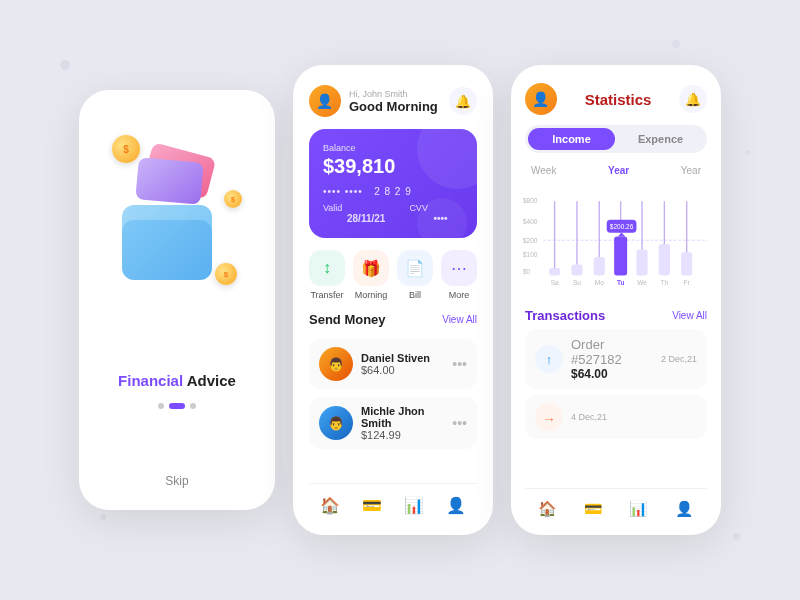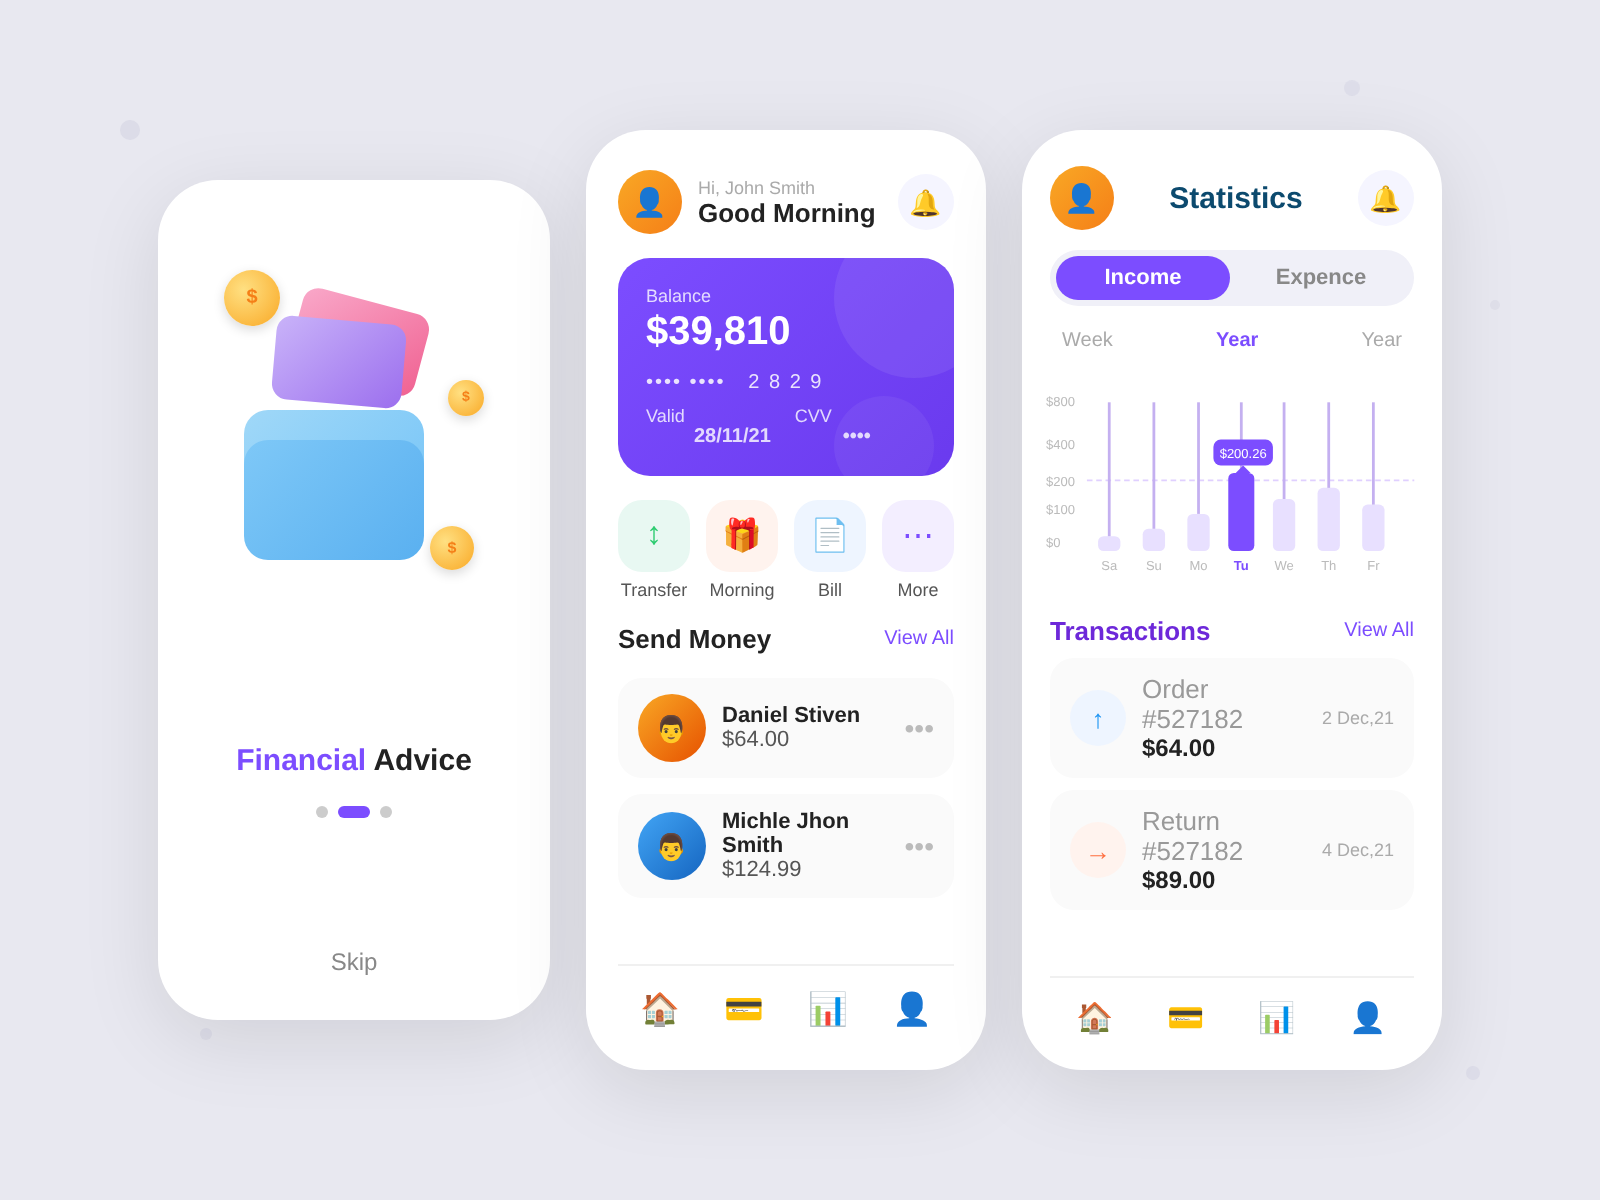--- a/index.html
+++ b/index.html
@@ -226,21 +226,21 @@
       content: '';
       position: absolute;
       right: 10px; bottom: -10px;
       width: 50px; height: 50px;
       border-radius: 50%;
       background: rgba(255,255,255,0.06);
     }
     .balance-label { font-size: 9px; opacity: 0.8; }
     .balance-amount { font-size: 20px; font-weight: 700; margin: 2px 0 8px; }
     .card-number { font-size: 10px; opacity: 0.85; letter-spacing: 1px; }
-    .card-details { display: flex; gap: 12px; margin-top: 6px; }
+    .card-details { display: flex; gap: 24px; margin-top: 6px; }
     .card-detail-item { font-size: 9px; opacity: 0.8; }
     .card-detail-val { font-size: 10px; font-weight: 600; margin-left: 24px; }
 
     .quick-actions {
       display: flex;
       justify-content: space-between;
     }
     .action-btn {
       display: flex;
       flex-direction: column;
@@ -318,21 +318,21 @@
       padding: 18px 14px 14px;
       display: flex;
       flex-direction: column;
       gap: 10px;
     }
     .screen3-header {
       display: flex;
       align-items: center;
       justify-content: space-between;
     }
-    .stats-title { font-size: 15px; font-weight: 700; color: #0c4a6e; }
+    .stats-title { font-size: 15px; font-weight: 700; color: #b91c1c; }
 
     .tab-group {
       display: flex;
       background: #f0f0f8;
       border-radius: 20px;
       padding: 3px;
       gap: 2px;
     }
     .tab-btn {
       flex: 1;
@@ -624,24 +624,20 @@
         <div class="tx-item">
           <div class="tx-icon tx-icon-up">↑</div>
           <div class="tx-info">
             <div class="tx-order">Order #527182</div>
             <div class="tx-amount">$64.00</div>
           </div>
           <div class="tx-date">2 Dec,21</div>
         </div>
         <div class="tx-item">
           <div class="tx-icon tx-icon-right">→</div>
-          <div class="tx-info">
-            <div class="tx-order">Return #527182</div>
-            <div class="tx-amount">$89.00</div>
-          </div>
           <div class="tx-date">4 Dec,21</div>
         </div>
       </div>
     </div>
 
     <div class="screen3-nav">
       <span class="s3-nav-icon">🏠</span>
       <span class="s3-nav-icon">💳</span>
       <span class="s3-nav-icon active">📊</span>
       <span class="s3-nav-icon">👤</span>

